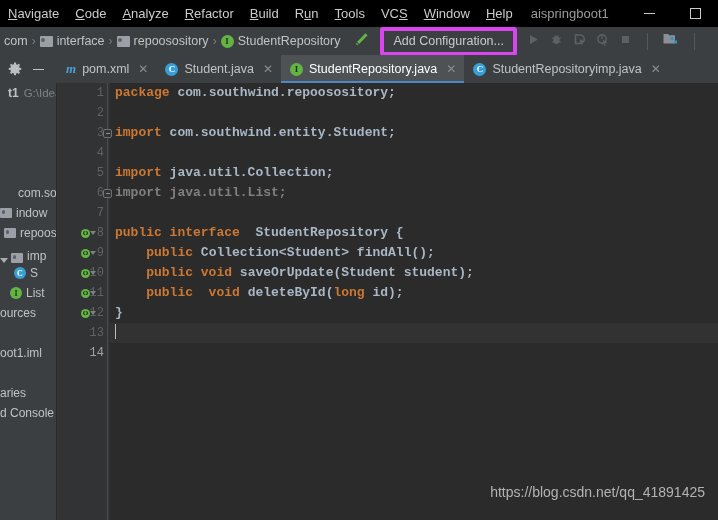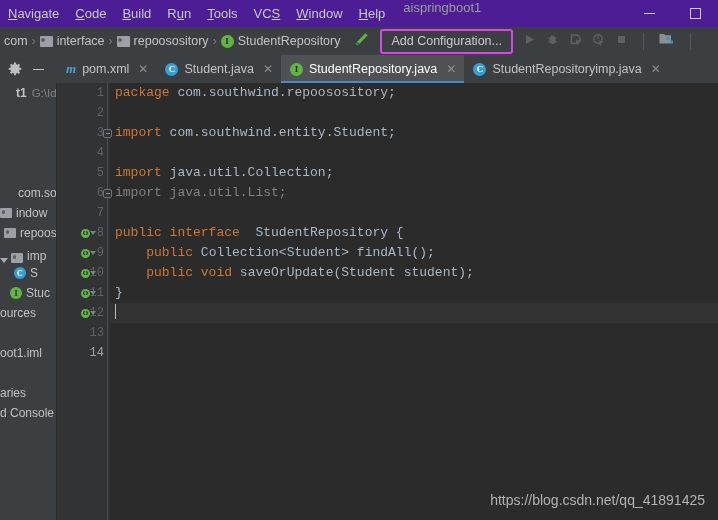--- a/index.html
+++ b/index.html
@@ -8,22 +8,22 @@
     overflow: hidden;
     background: #3c3f41;
     font-family: "Liberation Sans", sans-serif;
     color: #bbbbbb;
   }
   #app { position: relative; width: 718px; height: 520px; }
 
   
   .menubar {
     position: absolute; top: 0; left: 0; width: 718px; height: 27px;
-    background: #4c1d95;
-    display: flex; 
+    background: #000000;
+    display: flex; align-items: center;
   }
   .menu-item {
     font-size: 13px; color: #c8cacb;
     padding: 0 8px; line-height: 27px;
     white-space: nowrap;
   }
   .menu-item .u { text-decoration: underline; }
   .project-name {
     font-size: 13px; color: #9b9b9b;
     margin-left: 10px; white-space: nowrap;
@@ -61,21 +61,21 @@
   }
   .class-ico {
     width: 13px; height: 13px; border-radius: 50%;
     background: #389fd6; color: #ffffff;
     font-size: 9px; font-weight: bold; font-family: "Liberation Serif", serif;
     display: inline-flex; align-items: center; justify-content: center;
     margin-right: 4px;
   }
   .hammer { margin: 0 10px 0 14px; }
   .runconfig {
-    border: 2px solid #d946ef; border-radius: 3px;
+    border: 4px solid #d946ef; border-radius: 3px;
     padding: 2px 9px; font-size: 12.5px; color: #c8cacb;
     background: #3c3f41; line-height: 17px; white-space: nowrap;
   }
   .run-icons { display: flex; align-items: center; margin-left: 10px; gap: 10px; }
   .divider-v { width:1px; height:17px; background:#555859; margin: 0 5px; }
 
   
   .tabbar {
     position: absolute; top: 55px; left: 0; width: 718px; height: 28px;
     background: #3c3f41; display: flex; align-items: center;
@@ -165,52 +165,55 @@
     position:absolute; left: 46px; width:9px;height:9px;
     border:1px solid #6e7275; border-radius:2px; background:#313335;
   }
   .fold-mark:before {
     content:''; position:absolute; left:1.5px; top:3px; width:4px;height:1px;background:#8d9194;
   }
 
   .code {
     position: absolute; left: 53px; top: 0; right: 0; bottom: 0;
     overflow: hidden;
+    font-weight: bold;
   }
   .cline {
     height: 20px; line-height: 20px;
     font-family: "Liberation Mono", monospace;
     font-size: 13px; color: #a9b7c6;
     white-space: pre; padding-left: 5px;
   }
   .cline.cur { background: #323232; }
   .kw  { color: #cc7832; }
   .id  { color: #a9b7c6; }
   .dim { color: #808080; }
   .caret {
     display:inline-block; width:1px; height:15px; background:#bbbbbb;
     vertical-align:-3px;
   }
 
   
   .watermark {
-    position: absolute; right: 13px; bottom: 12px;
+    position: absolute; right: 13px; bottom: 20px;
     font-size: 14px; color: #b3b3b3;
     font-family: "Liberation Sans", sans-serif;
   }
 </style>
 </head>
 <body>
 
 <div id="app">
 
   <div class="menubar">
     <div id="menu-items" style="display:flex;align-items:center;">
         <div class="menu-item"><span class="u">N</span>avigate</div>
         <div class="menu-item"><span class="u">C</span>ode</div>
+        <div class="menu-item"><span class="u">A</span>nalyze</div>
+        <div class="menu-item"><span class="u">R</span>efactor</div>
         <div class="menu-item"><span class="u">B</span>uild</div>
         <div class="menu-item">R<span class="u">u</span>n</div>
         <div class="menu-item"><span class="u">T</span>ools</div>
         <div class="menu-item">VC<span class="u">S</span></div>
         <div class="menu-item"><span class="u">W</span>indow</div>
         <div class="menu-item"><span class="u">H</span>elp</div>
       </div>
     <div class="project-name">aispringboot1</div>
     <div class="wincontrols">
       <div class="wc">
@@ -326,21 +329,21 @@
         <div class="tab">
           <span class="class-ico" style="margin-right: 0px;">C</span>
           <span>StudentRepositoryimp.java</span>
           <span class="close">✕</span>
         </div>
       </div>
   </div>
 
   <div class="sidebar">
     <div id="sidebar-rows">
-        <div class="sb-row bold" style="padding-left: 16px; text-align: center;">
+        <div class="sb-row bold" style="padding-left: 8px; text-align: center;">
           <span>t1</span>
           <span class="sb-sub">G:\Idea</span>
         </div>
         <div class="sb-spacer"></div>
         <div class="sb-spacer"></div>
         <div class="sb-spacer"></div>
         <div class="sb-spacer"></div>
         <div class="sb-row" style="padding-left: 18px;">
           <span>com.south</span>
         </div>
@@ -356,21 +359,21 @@
           <span class="arrow-d"></span>
           <span class="sb-fold"></span>
           <span>imp</span>
         </div>
         <div class="sb-row" style="padding-left: 14px;">
           <span class="sb-ico-c">C</span>
           <span>S</span>
         </div>
         <div class="sb-row" style="padding-left: 10px;">
           <span class="sb-ico-i">I</span>
-          <span>Stuc</span>
+          <span>List</span>
         </div>
         <div class="sb-row" style="padding-left: 0px;">
           <span>ources</span>
         </div>
         <div class="sb-spacer"></div>
         <div class="sb-row" style="padding-left: 0px;">
           <span>oot1.iml</span>
         </div>
         <div class="sb-spacer"></div>
         <div class="sb-row" style="padding-left: 0px;">
@@ -443,20 +446,21 @@
           <div class="cline"><span class="kw">package </span><span class="id">com.southwind.repoosository;</span></div>
           <div class="cline"></div>
           <div class="cline"><span class="kw">import </span><span class="id">com.southwind.entity.Student;</span></div>
           <div class="cline"></div>
           <div class="cline"><span class="kw">import </span><span class="id">java.util.Collection;</span></div>
           <div class="cline"><span class="dim">import </span><span class="dim">java.util.List;</span></div>
           <div class="cline"></div>
           <div class="cline"><span class="kw">public interface </span><span class="id"> StudentRepository {</span></div>
           <div class="cline"><span class="kw">    public </span><span class="id">Collection&lt;Student&gt; findAll();</span></div>
           <div class="cline"><span class="kw">    public void </span><span class="id">saveOrUpdate(Student student);</span></div>
+          <div class="cline"><span class="kw">    public  void </span><span class="id">deleteById(</span><span class="kw">long </span><span class="id">id);</span></div>
           <div class="cline"><span class="id">}</span></div>
           <div class="cline cur"><span class="caret"></span></div>
         </div>
     </div>
     <div class="watermark">https://blog.csdn.net/qq_41891425</div>
   </div>
 
 </div>
 
 </body></html>

